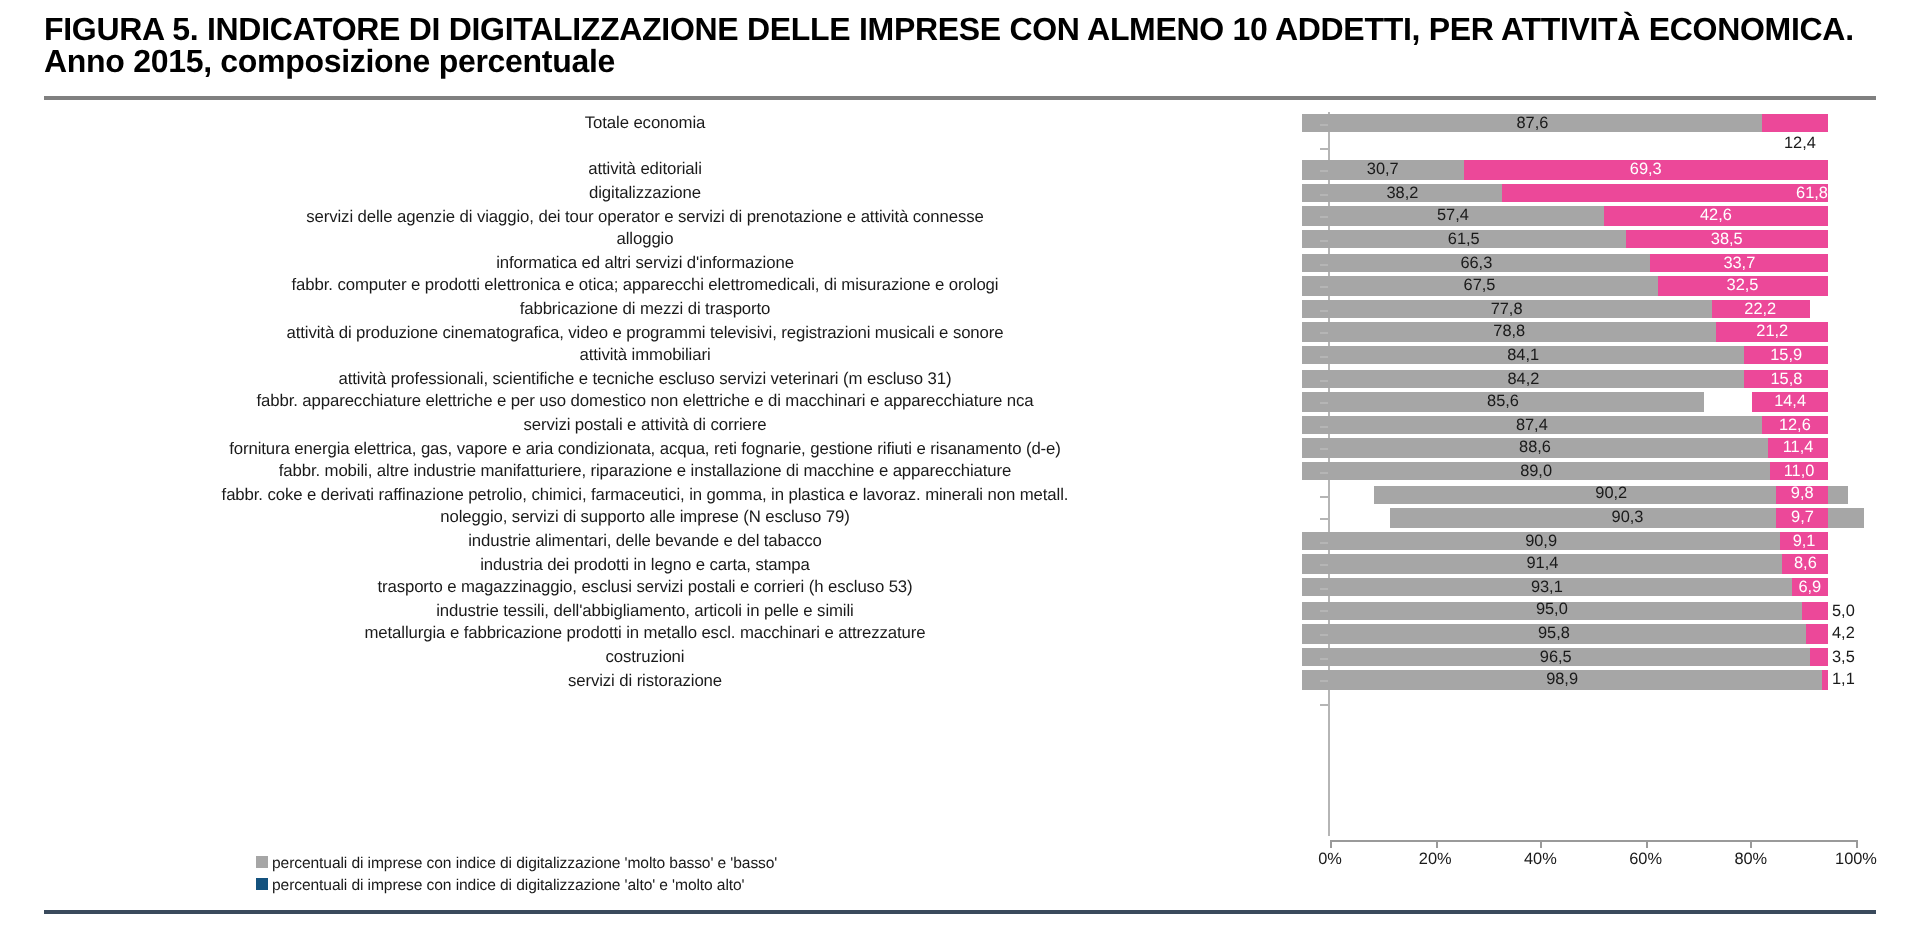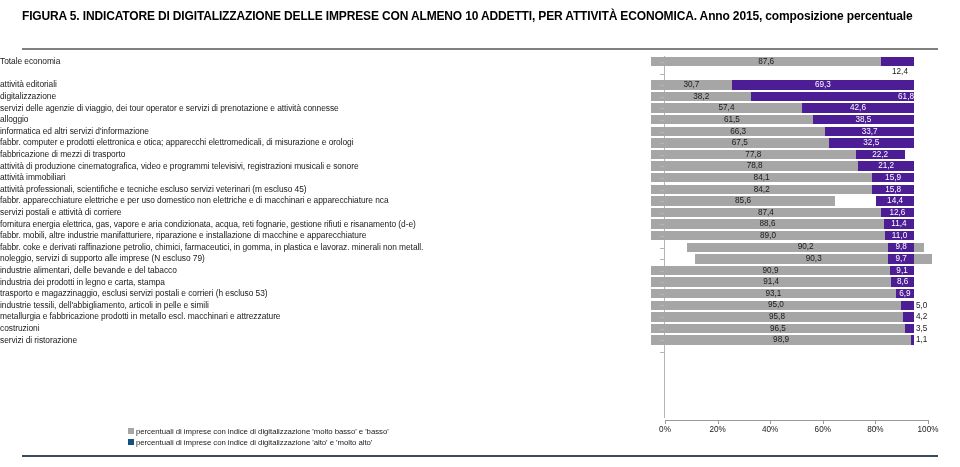--- a/index.html
+++ b/index.html
@@ -8,21 +8,21 @@
     background:#ffffff;
     font-family:"Liberation Sans", sans-serif;
     color:#000000;
     overflow:hidden;
   }
   .page{position:relative;width:960px;height:467px;}
 
   
   .title-block{
     position:absolute;left:22px;top:8px;width:916px;
-    font-size:12px;line-height:16px;
+    font-size:16px;line-height:16px;
     font-weight:bold;
     letter-spacing:-0.15px;
   }
   .title-main{font-weight:bold;}
   .title-sub{font-weight:bold;}
   .rule{
     position:absolute;left:22px;top:48px;width:916px;height:2px;
     background:#808080;
   }
 
@@ -34,21 +34,21 @@
   .row{
     position:relative;
     height:11.6px;
     display:flex;
     align-items:center;
   }
   .row.spacer .bar-area{visibility:hidden;}
 
   .cat-label{
     width:651px;
-    text-align:left;
+    text-align:center;
     padding-right:6px;
     box-sizing:border-box;
     font-size:8.4px;
     line-height:9px;
     color:#1a1a1a;
     white-space:nowrap;
     overflow:visible;
     letter-spacing:-0.05px;
   }
 
@@ -62,21 +62,21 @@
     display:flex;align-items:center;justify-content:center;
     font-size:8.2px;
     box-sizing:border-box;
   }
   .seg-low{
     left:0;
     background:#a6a6a6;
     color:#1a1a1a;
   }
   .seg-high{
-    background:#4c1d95;
+    background:#ec4899;
     color:#ffffff;
   }
   .seg .val{position:relative;top:-0.3px;white-space:nowrap;}
   .val-outside{
     position:absolute;
     font-size:8.2px;
     color:#1a1a1a;
     white-space:nowrap;
     top:0;
     line-height:9.4px;
@@ -253,34 +253,34 @@
           <div class="bar-area">
             <div class="seg seg-low" style="width: 221.183px;">
               <span class="val">84,1</span>
             </div>
             <div class="seg seg-high" style="left: 221.183px; width: 41.817px;">
               <span class="val">15,9</span>
             </div>
           </div>
         </div>
         <div class="row">
-          <div class="cat-label">attività professionali, scientifiche e tecniche escluso servizi veterinari (m escluso 45)</div>
+          <div class="cat-label">attività professionali, scientifiche e tecniche escluso servizi veterinari (m escluso 31)</div>
           <div class="bar-area">
             <div class="seg seg-low" style="width: 221.446px;">
               <span class="val">84,2</span>
             </div>
             <div class="seg seg-high" style="left: 221.446px; width: 41.554px;">
               <span class="val">15,8</span>
             </div>
           </div>
         </div>
         <div class="row">
           <div class="cat-label">fabbr.  apparecchiature elettriche e per uso domestico non elettriche e di macchinari e apparecchiature nca</div>
           <div class="bar-area">
-            <div class="seg seg-low" style="width: 184px; align-items: flex-end;">
+            <div class="seg seg-low" style="width: 201px; align-items: flex-end;">
               <span class="val">85,6</span>
             </div>
             <div class="seg seg-high" style="left: 225.128px; width: 37.872px;">
               <span class="val">14,4</span>
             </div>
           </div>
         </div>
         <div class="row">
           <div class="cat-label">servizi postali e attività di corriere</div>
           <div class="bar-area">

